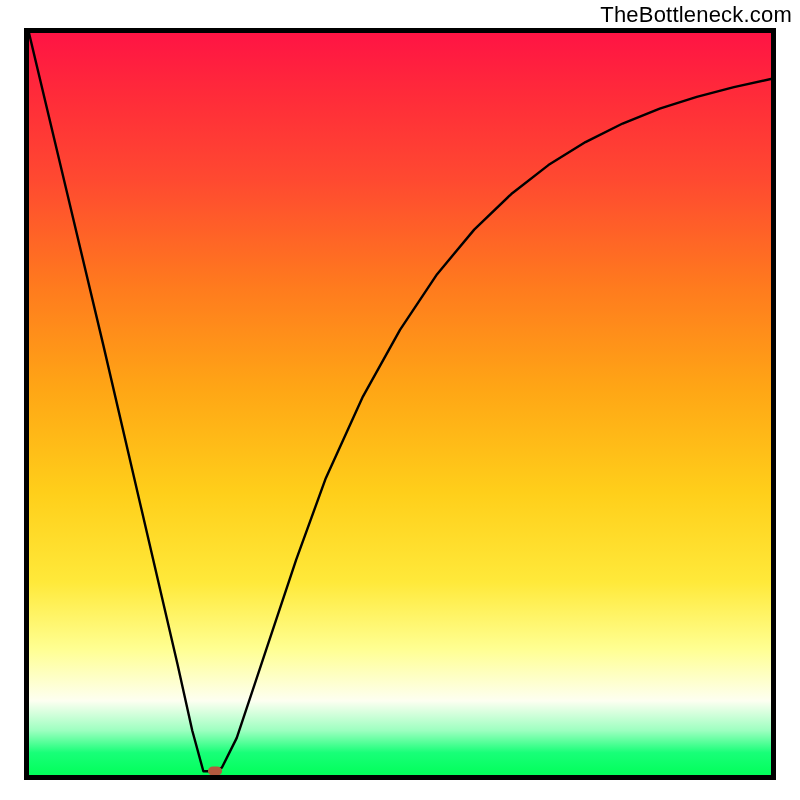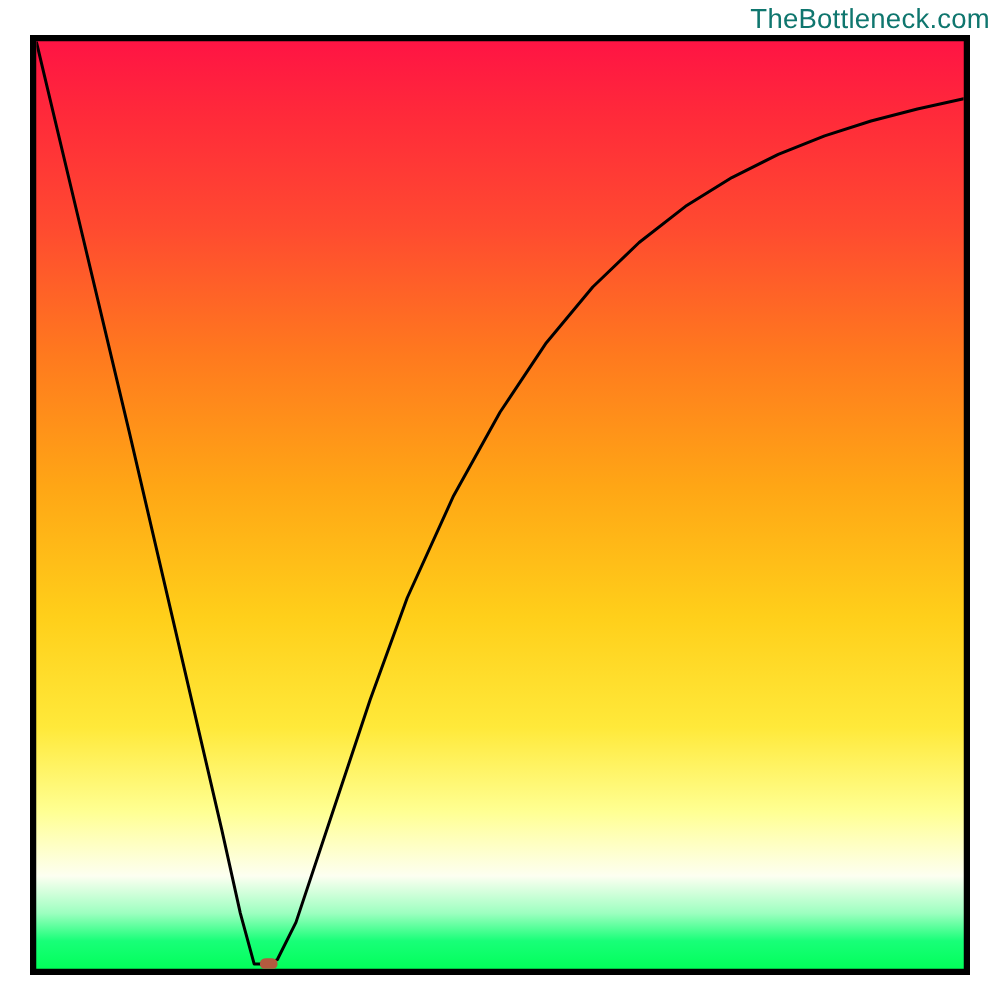--- a/index.html
+++ b/index.html
@@ -14,21 +14,21 @@
   .frame {
     position: relative;
     width: 800px;
     height: 800px;
   }
   .watermark {
     position: absolute;
     top: 2px;
     right: 8px;
     font-size: 22px;
-    color: #0f766e;
+    color: #000000;
     font-weight: 500;
     letter-spacing: 0.2px;
     z-index: 10;
   }
   .outer {
     position: absolute;
     left: 24px;
     top: 28px;
     width: 752px;
     height: 752px;

